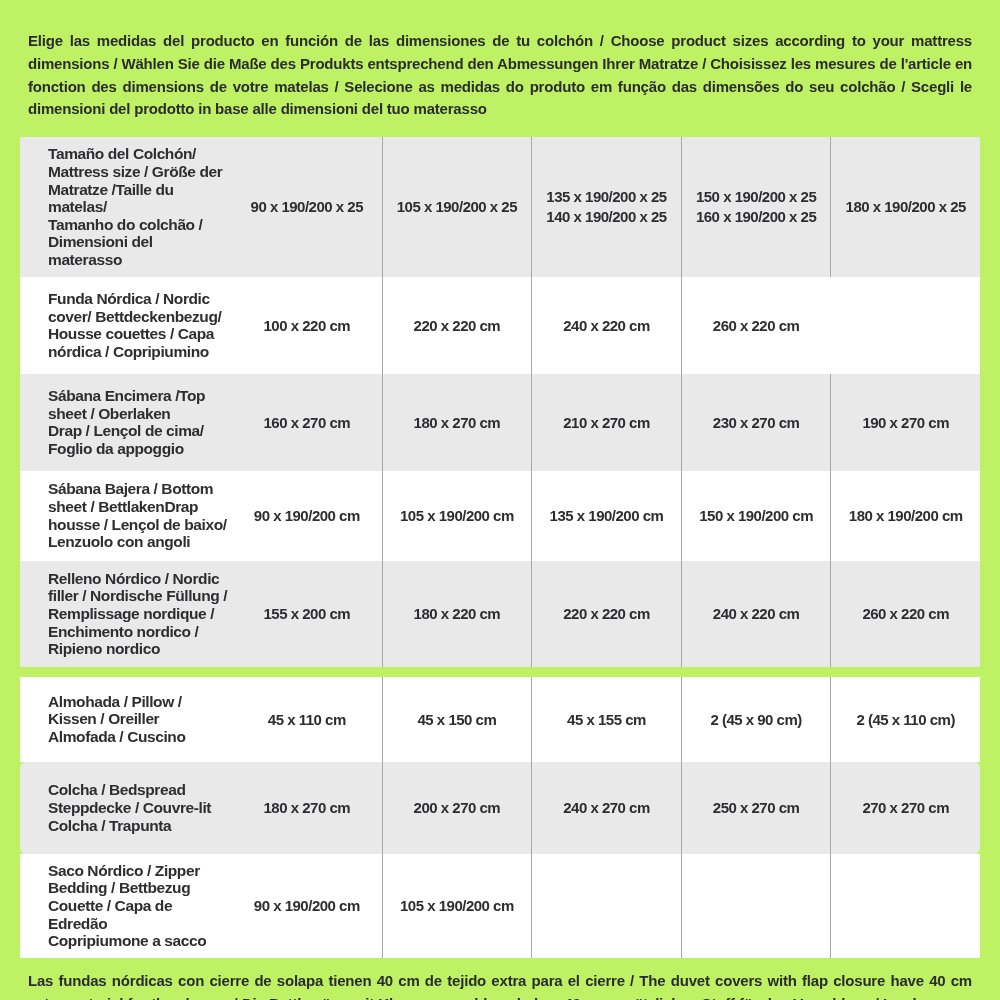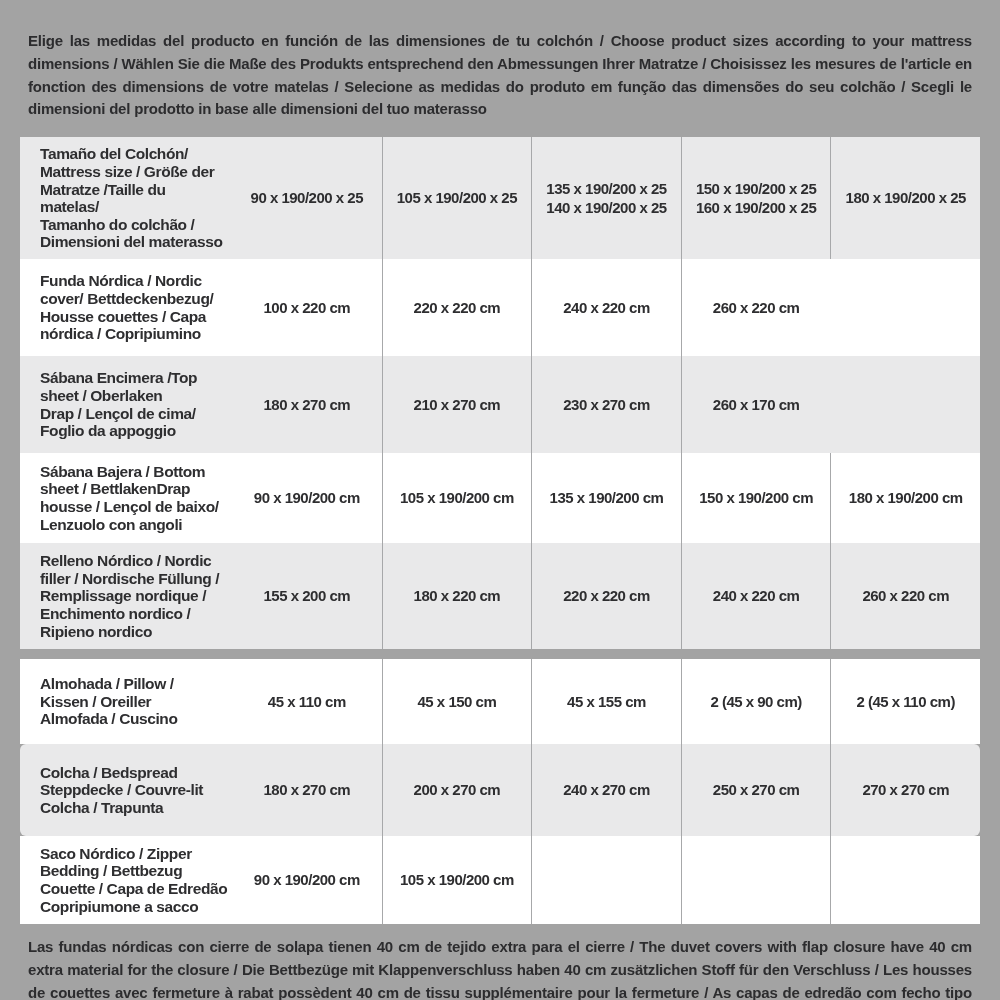--- a/index.html
+++ b/index.html
@@ -6,21 +6,21 @@
     margin:0;
     padding:0;
     background:#ffffff;
     width:1000px;
     font-family:"Liberation Sans","DejaVu Sans",sans-serif;
     color:#2e2e30;
   }
   .page{
     width:1000px;
     height:1000px;
-    background:#a3a3a3;
+    background:#bef264;
     box-sizing:border-box;
     padding-top:30px;
   }
   .intro, .footnote{
     margin:0 28px;
     font-size:15px;
     font-weight:700;
     line-height:1.52;
     letter-spacing:-0.2px;
     text-align:justify;
@@ -49,21 +49,21 @@
   .row:nth-child(7){min-height:92px;border-radius:6px;}
   .row:nth-child(8){min-height:88px;}
 
   .cell{
     display:flex;
     align-items:center;
     box-sizing:border-box;
     white-space:pre-line;
   }
   .cell.label{
-    padding:8px 4px 8px 20px;
+    padding:8px 4px 8px 28px;
     font-size:15.5px;
     font-weight:700;
     line-height:1.14;
     letter-spacing:-0.4px;
     justify-content:flex-start;
     text-align:left;
   }
   .cell.val{
     justify-content:center;
     text-align:center;
@@ -111,24 +111,25 @@
       <div class="cell val">220 x 220 cm</div>
       <div class="cell val">240 x 220 cm</div>
       <div class="cell val">260 x 220 cm</div>
     </div>
 
     <div class="row">
       <div class="cell label">Sábana Encimera /Top
 sheet / Oberlaken
 Drap / Lençol de cima/
 Foglio da appoggio</div>
+      <div class="cell val">160 x 270 cm</div>
       <div class="cell val">180 x 270 cm</div>
       <div class="cell val">210 x 270 cm</div>
       <div class="cell val">230 x 270 cm</div>
-      <div class="cell val">260 x 170 cm</div>
+      <div class="cell val">190 x 270 cm</div>
     </div>
 
     <div class="row">
       <div class="cell label">Sábana Bajera / Bottom
 sheet / BettlakenDrap
 housse / Lençol de baixo/
 Lenzuolo con angoli</div>
       <div class="cell val">90 x 190/200 cm</div>
       <div class="cell val">105 x 190/200 cm</div>
       <div class="cell val">135 x 190/200 cm</div>

